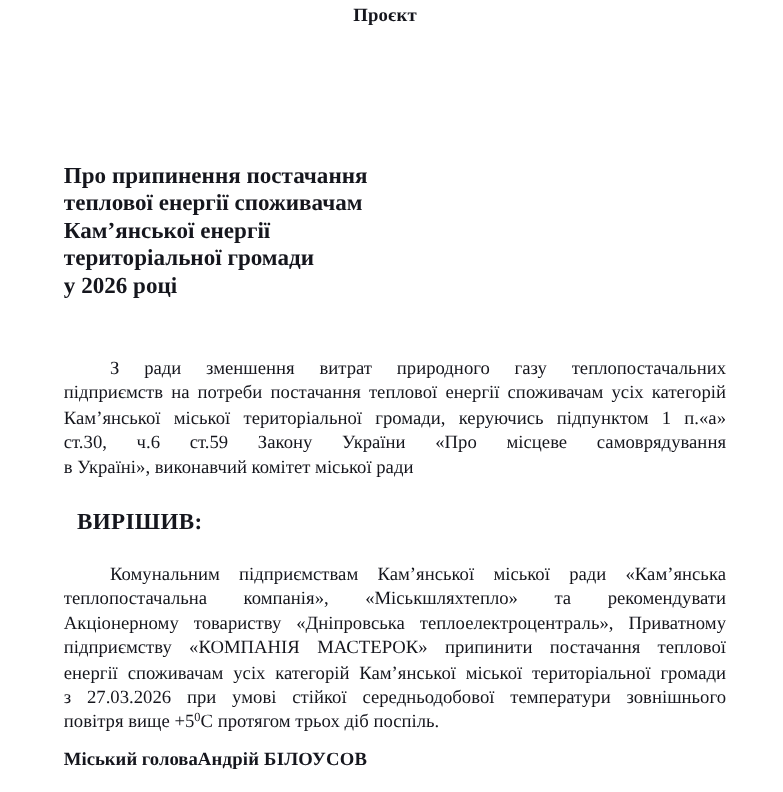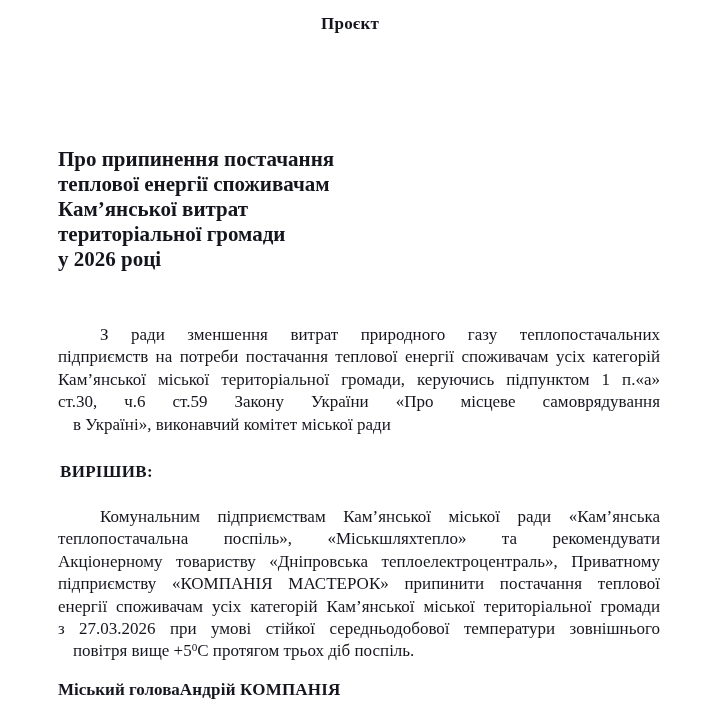--- a/index.html
+++ b/index.html
@@ -22,21 +22,21 @@
     width: 712px;
     height: 720px;
     box-sizing: border-box;
     padding: 0 52px 0 58px;
   }
 
   
   .doc-header {
     height: 40px;
     display: flex;
-    align-items: center;
+    align-items: flex-start;
     justify-content: center;
     padding-top: 4px;
   }
   .draft-label {
     font-size: 17px;
     font-weight: 700;
     letter-spacing: 0.2px;
     margin-right: 18px;
   }
 
@@ -73,28 +73,27 @@
     text-indent: 0;
   }
   .para .justified.first {
     text-indent: 42px;
   }
   .para .last-line {
     display: block;
     text-align: right;
     text-align-last: left;
     text-indent: 0;
-    margin-left: 15px;
   }
 
   .resolve-heading {
-    font-size: 17px;
+    font-size: 21px;
     font-weight: 700;
     letter-spacing: 0.3px;
-    margin: 26px 0 0 2px;
+    margin: 26px 0 0 12px;
   }
 
   .para-second {
     margin-top: 24px;
   }
 
   sup.deg {
     font-size: 0.66em;
     vertical-align: 0.46em;
     line-height: 0;
@@ -120,47 +119,47 @@
 
 <div class="page">
 
   <div class="doc-header">
     <span class="draft-label">Проєкт</span>
   </div>
 
   <div class="title-block">
     <div class="title-line">Про припинення постачання</div>
     <div class="title-line">теплової енергії споживачам</div>
-    <div class="title-line">Кам’янської витрат</div>
+    <div class="title-line">Кам’янської енергії</div>
     <div class="title-line">територіальної громади</div>
     <div class="title-line">у 2026 році</div>
   </div>
 
   <div class="body-block">
 
     <div class="para">
       <span class="justified first">З ради зменшення витрат природного газу теплопостачальних</span>
       <span class="justified">підприємств на потреби постачання теплової енергії споживачам усіх категорій</span>
       <span class="justified">Кам’янської міської територіальної громади, керуючись підпунктом 1 п.«а»</span>
       <span class="justified">ст.30, ч.6 ст.59 Закону України «Про місцеве самоврядування</span>
       <span class="last-line">в Україні», виконавчий комітет міської ради</span>
     </div>
 
     <div class="resolve-heading">ВИРІШИВ:</div>
 
     <div class="para para-second">
       <span class="justified first">Комунальним підприємствам Кам’янської міської ради «Кам’янська</span>
-      <span class="justified">теплопостачальна поспіль», «Міськшляхтепло» та рекомендувати</span>
+      <span class="justified">теплопостачальна компанія», «Міськшляхтепло» та рекомендувати</span>
       <span class="justified">Акціонерному товариству «Дніпровська теплоелектроцентраль», Приватному</span>
       <span class="justified">підприємству «КОМПАНІЯ МАСТЕРОК» припинити постачання теплової</span>
       <span class="justified">енергії споживачам усіх категорій Кам’янської міської територіальної громади</span>
       <span class="justified">з 27.03.2026 при умові стійкої середньодобової температури зовнішнього</span>
       <span class="last-line"><span>повітря вище +5</span><sup class="deg">0</sup><span>С протягом трьох діб поспіль.</span></span>
     </div>
 
   </div>
 
   <div class="signature-row">
     <span class="signature-title">Міський голова</span>
-    <span class="signature-name">Андрій КОМПАНІЯ</span>
+    <span class="signature-name">Андрій БІЛОУСОВ</span>
   </div>
 
 </div>
 
 </body></html>

